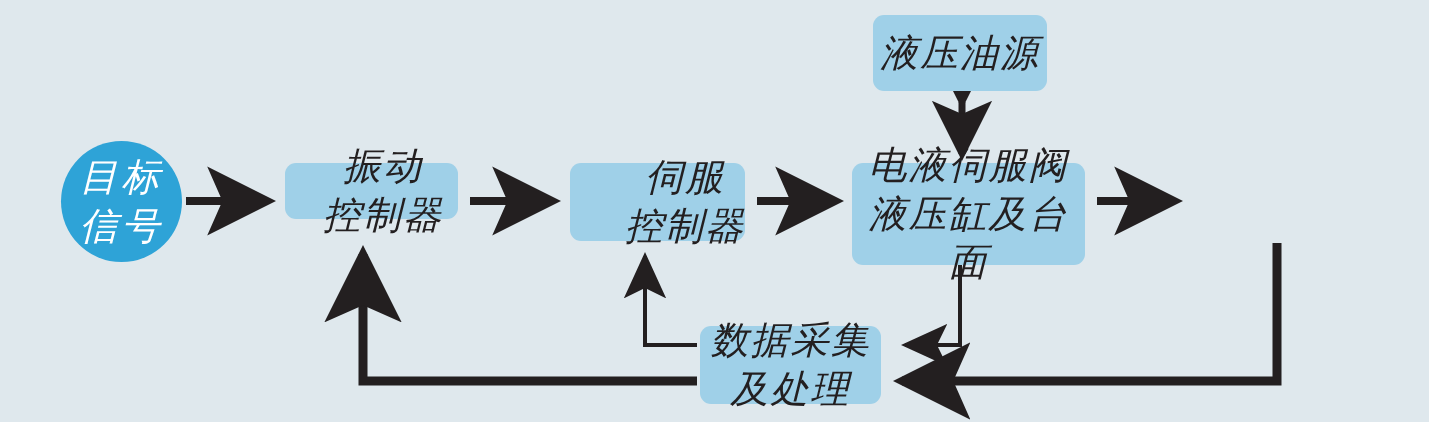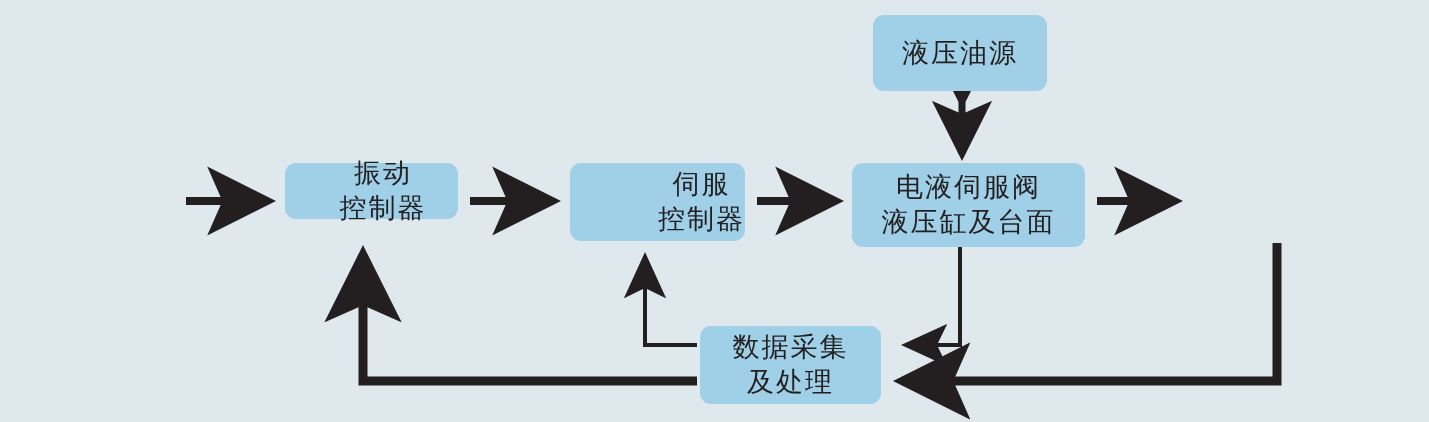--- a/index.html
+++ b/index.html
@@ -22,25 +22,26 @@
     height: 422px;
   }
   .node {
     position: absolute;
     box-sizing: border-box;
     display: flex;
     align-items: center;
     justify-content: center;
     text-align: center;
     color: #231f20;
-    font-size: 27px;
+    font-size: 38px;
     line-height: 1.28;
     letter-spacing: 2px;
     white-space: pre-line;
     z-index: 3;
+    font-style: italic;
   }
   .box {
     background: #9fd0e8;
     border-radius: 11px;
   }
   .circle {
     border-radius: 50%;
     background: #2ea3d7;
     color: #ffffff;
     letter-spacing: 4px;
@@ -94,32 +95,36 @@
 
     <g>
       <path d="M 697 345 L 645 345 L 645 256" fill="none" stroke="#231f20" stroke-width="4" marker-end="url(#ah-thin)"></path>
     </g>
 
     <g>
       <path d="M 697 381 L 363 381 L 363 254" fill="none" stroke="#231f20" stroke-width="9" marker-end="url(#ah-thick)"></path>
     </g>
   </svg>
 
+  <div class="node circle" style="left:61px; top:141px; width:121px; height:121px;">
+    <span>目标
+信号</span>
+  </div>
 
   <div class="node box" style="left:285px; top:163px; width:173px; height:56px;padding-left:23px;">
     <span>振动
 控制器</span>
   </div>
 
   <div class="node box" style="left:570px; top:163px; width:175px; height:78px;justify-content:flex-end;">
     <span>伺服
 控制器</span>
   </div>
 
-  <div class="node box" style="left:852px; top:163px; width:233px; height:84px;">
+  <div class="node box" style="left:852px; top:163px; width:233px; height:102px;">
     <span>电液伺服阀
 液压缸及台面</span>
   </div>
 
 
   <div class="node box" style="left:873px; top:15px; width:174px; height:76px;">
     <span>液压油源</span>
   </div>
 
   <div class="node box" style="left:700px; top:326px; width:181px; height:78px;">

